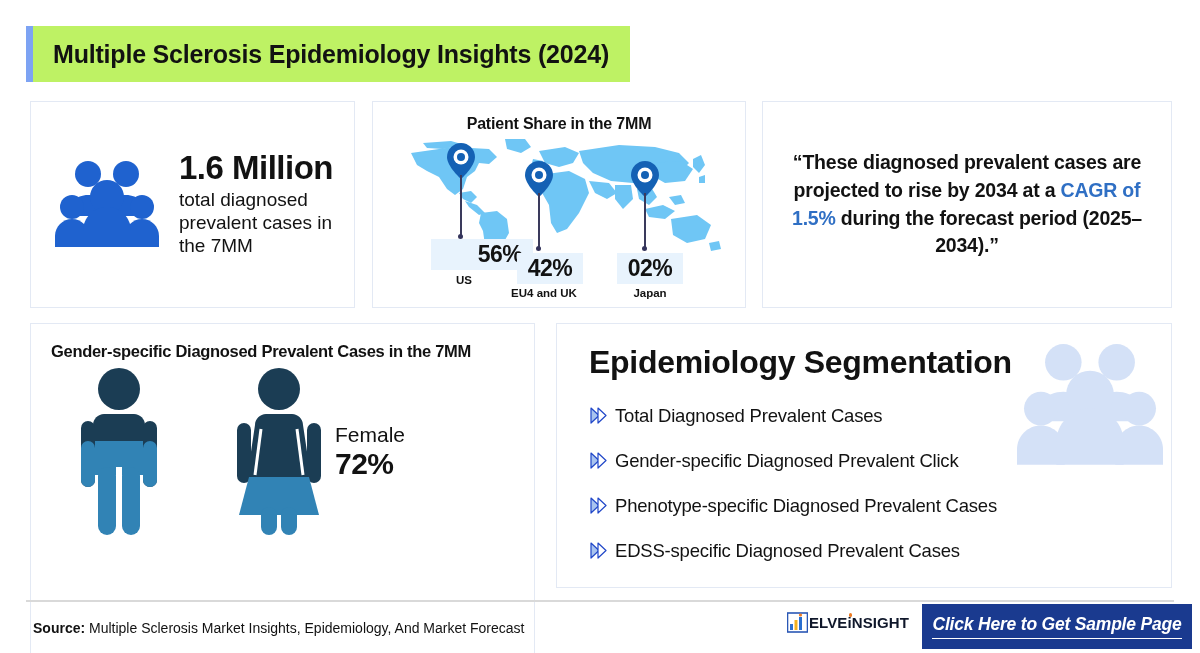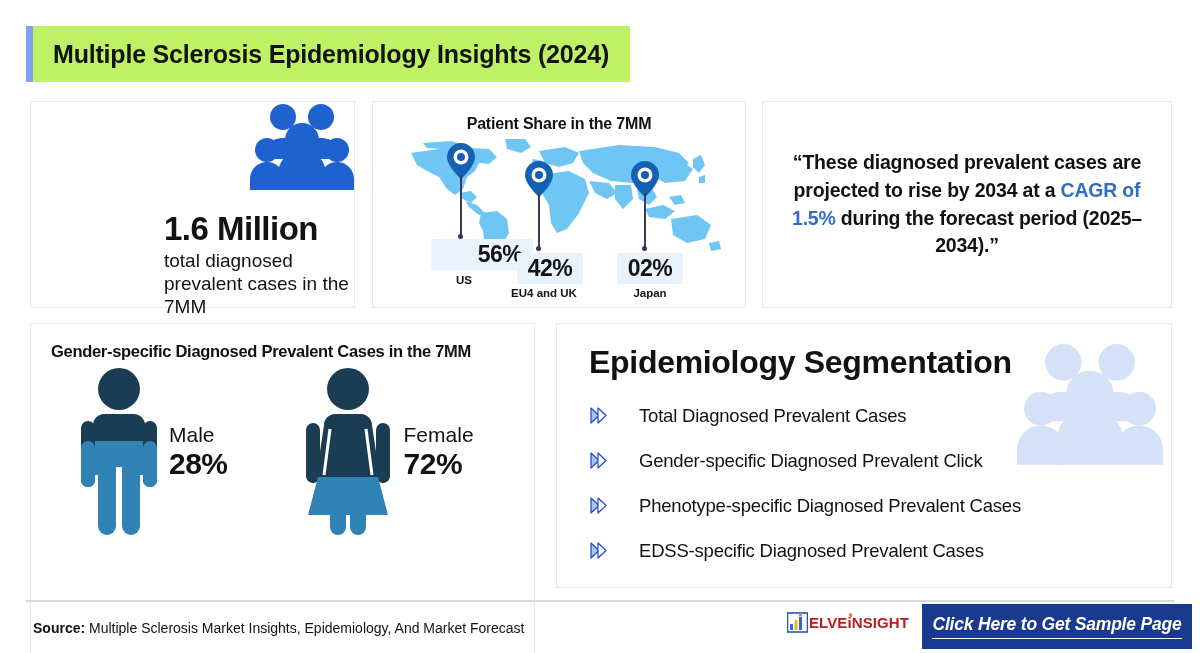--- a/index.html
+++ b/index.html
@@ -30,21 +30,21 @@
     border:1px solid #e3e9f4;
     box-sizing:border-box;
   }
   #card-total   {left:30px; top:101px; width:325px;height:207px;}
   #card-share   {left:372px;top:101px; width:374px;height:207px;}
   #card-quote   {left:762px;top:101px; width:410px;height:207px;}
   #card-gender  {left:30px; top:323px; width:505px;height:344px;}
   #card-segment {left:556px;top:323px; width:616px;height:265px;}
 
   
-  .total-inner{display:flex;align-items:flex-end;height:100%;padding-left:24px;box-sizing:border-box;flex-direction:column;}
+  .total-inner{display:flex;align-items:center;height:100%;padding-left:24px;box-sizing:border-box;}
   .total-icon{flex:0 0 110px;}
   .total-text{padding-left:14px;}
   .total-big{font-size:33px;font-weight:bold;line-height:1.05;letter-spacing:-.5px;}
   .total-sub{font-size:19px;line-height:1.22;margin-top:2px;max-width:190px;}
 
   
   .share-title{
     text-align:center;font-size:16px;font-weight:bold;margin-top:13px;letter-spacing:-.2px;
   }
   .map-wrap{position:relative;width:100%;height:165px;margin-top:2px;}
@@ -80,33 +80,33 @@
   .gender-row{display:flex;align-items:center;margin-top:6px;padding-left:48px;}
   .gfig{display:flex;align-items:center;}
   .gtext{padding-left:10px;}
   .gtext .gname{font-size:21px;line-height:1.05;}
   .gtext .gval{font-size:30px;font-weight:bold;line-height:1.1;letter-spacing:-.5px;}
   .gender-gap{width:74px;}
 
   
   .seg-title{font-size:32px;font-weight:bold;padding:20px 0 0 32px;letter-spacing:-.3px;}
   .seg-list{margin:12px 0 0 0;padding:0;list-style:none;}
-  .seg-item{display:flex;align-items:center;padding:0 0 0 32px;height:45px;gap:24px;}
+  .seg-item{display:flex;align-items:center;padding:0 0 0 32px;height:45px;}
   .seg-chev{flex:0 0 26px;display:flex;align-items:center;}
   .seg-label{font-size:18.5px;letter-spacing:-.2px;}
   .seg-people{position:absolute;right:8px;top:14px;}
 
   
   .footer-rule{position:absolute;left:26px;top:600px;width:1148px;height:2px;background:#d9d9d9;}
   .source{
     position:absolute;left:33px;top:620px;font-size:14px;white-space:nowrap;
   }
   .source b{font-weight:bold;}
   .logo{position:absolute;left:787px;top:612px;display:flex;align-items:center;}
-  .logo-word{font-size:15px;font-weight:bold;color:#b91c1c;letter-spacing:.1px;position:relative;}
+  .logo-word{font-size:15px;font-weight:bold;color:#0f172a;letter-spacing:.1px;position:relative;}
   .logo-dot{
     position:absolute;width:3.5px;height:3.5px;border-radius:50%;background:#ee7b21;
   }
   .cta{
     position:absolute;left:922px;top:604px;width:270px;height:45px;
     background:#1a3a8f;display:flex;align-items:center;justify-content:center;
   }
   .cta-label{
     color:#ffffff;font-size:17.5px;font-style:italic;font-weight:bold;
     border-bottom:1.5px solid #ffffff;padding-bottom:3px;letter-spacing:-.2px;
@@ -238,24 +238,20 @@
         <path d="M14 58c0-6 5-11 11-11h30c6 0 11 5 11 11v16H14z" fill="#1b3d54"></path>
         <rect x="14" y="74" width="52" height="34" fill="#3183b5"></rect>
         <rect x="2" y="54" width="14" height="66" rx="7" fill="#1b3d54"></rect>
         <rect x="64" y="54" width="14" height="66" rx="7" fill="#1b3d54"></rect>
         <rect x="2" y="74" width="14" height="46" rx="7" fill="#3183b5"></rect>
         <rect x="64" y="74" width="14" height="46" rx="7" fill="#3183b5"></rect>
         <rect x="19" y="100" width="18" height="68" rx="9" fill="#3183b5"></rect>
         <rect x="43" y="100" width="18" height="68" rx="9" fill="#3183b5"></rect>
         <rect x="37" y="100" width="6" height="68" fill="#ffffff"></rect>
       </svg>
-      <div class="gtext">
-        <div class="gname">Male</div>
-        <div class="gval">28%</div>
-      </div>
     </div>
     <div class="gender-gap"></div>
 
     <div class="gfig">
       <svg width="92" height="170" viewBox="0 0 92 170">
         <circle cx="46" cy="22" r="21" fill="#1b3d54"></circle>
         <path d="M22 58c0-6 5-11 11-11h26c6 0 11 5 11 11l6 40v12H16V98z" fill="#1b3d54"></path>
         <rect x="4" y="56" width="14" height="60" rx="7" fill="#1b3d54"></rect>
         <rect x="74" y="56" width="14" height="60" rx="7" fill="#1b3d54"></rect>
         <path d="M16 110h60l10 38H6z" fill="#3183b5"></path>

